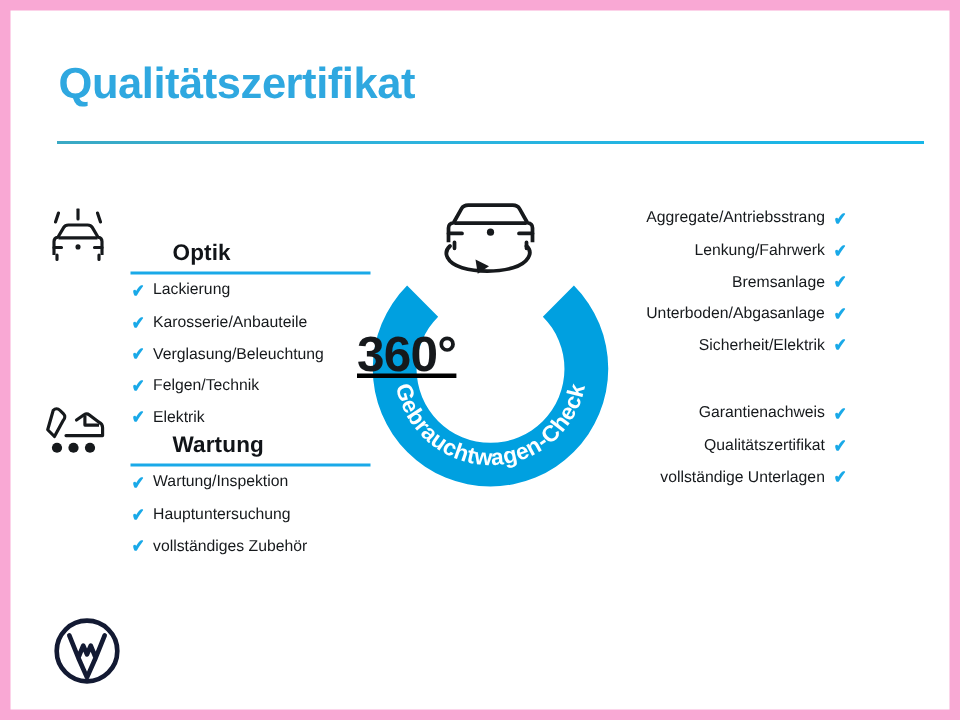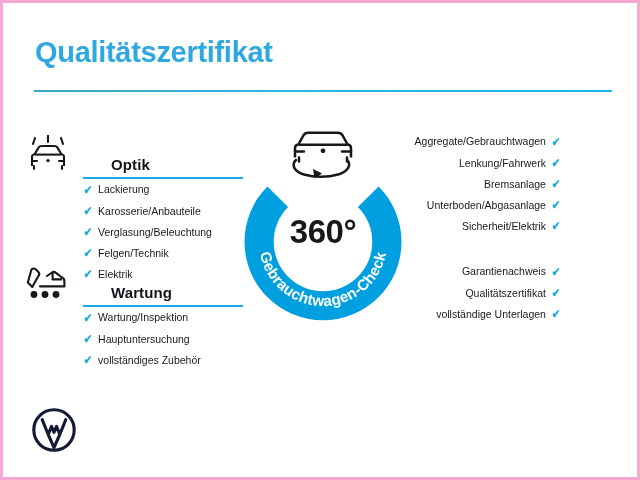--- a/index.html
+++ b/index.html
@@ -8,21 +8,21 @@
     background: #ffffff;
   }
   body {
     font-family: "Liberation Sans", sans-serif;
   }
   #page {
     position: relative;
     width: 640px;
     height: 480px;
     background: #ffffff;
-    border: 3px solid #f9a8d4;
+    border: 7px solid #f9a8d4;
     box-sizing: border-box;
     overflow: hidden;
   }
 
   
   .page-title {
     position: absolute;
     left: 32px;
     top: 33px;
     font-size: 29px;
@@ -133,22 +133,22 @@
   .badge-car svg { display: block; width: 100%; height: 100%; }
 
   .badge-center {
     position: absolute;
     left: 231px;
     top: 150px;
     width: 178px;
     height: 178px;
     display: flex;
     align-items: center;
-    justify-content: center;
     pointer-events: none;
+    text-decoration: underline;
   }
   .badge-center span {
     font-size: 33px;
     font-weight: bold;
     color: #16191c;
     letter-spacing: -0.5px;
     transform: translateY(-10px);
   }
 
   
@@ -247,21 +247,21 @@
       <li>
           <span class="tick">✔</span>
           <span>vollständiges Zubehör</span>
         </li>
     </ul>
   </div>
 
   <div class="section sec-technik right">
     <ul class="check-list">
       <li>
-          <span>Aggregate/Gebrauchtwagen</span>
+          <span>Aggregate/Antriebsstrang</span>
           <span class="tick">✔</span>
         </li>
       <li>
           <span>Lenkung/Fahrwerk</span>
           <span class="tick">✔</span>
         </li>
       <li>
           <span>Bremsanlage</span>
           <span class="tick">✔</span>
         </li>

